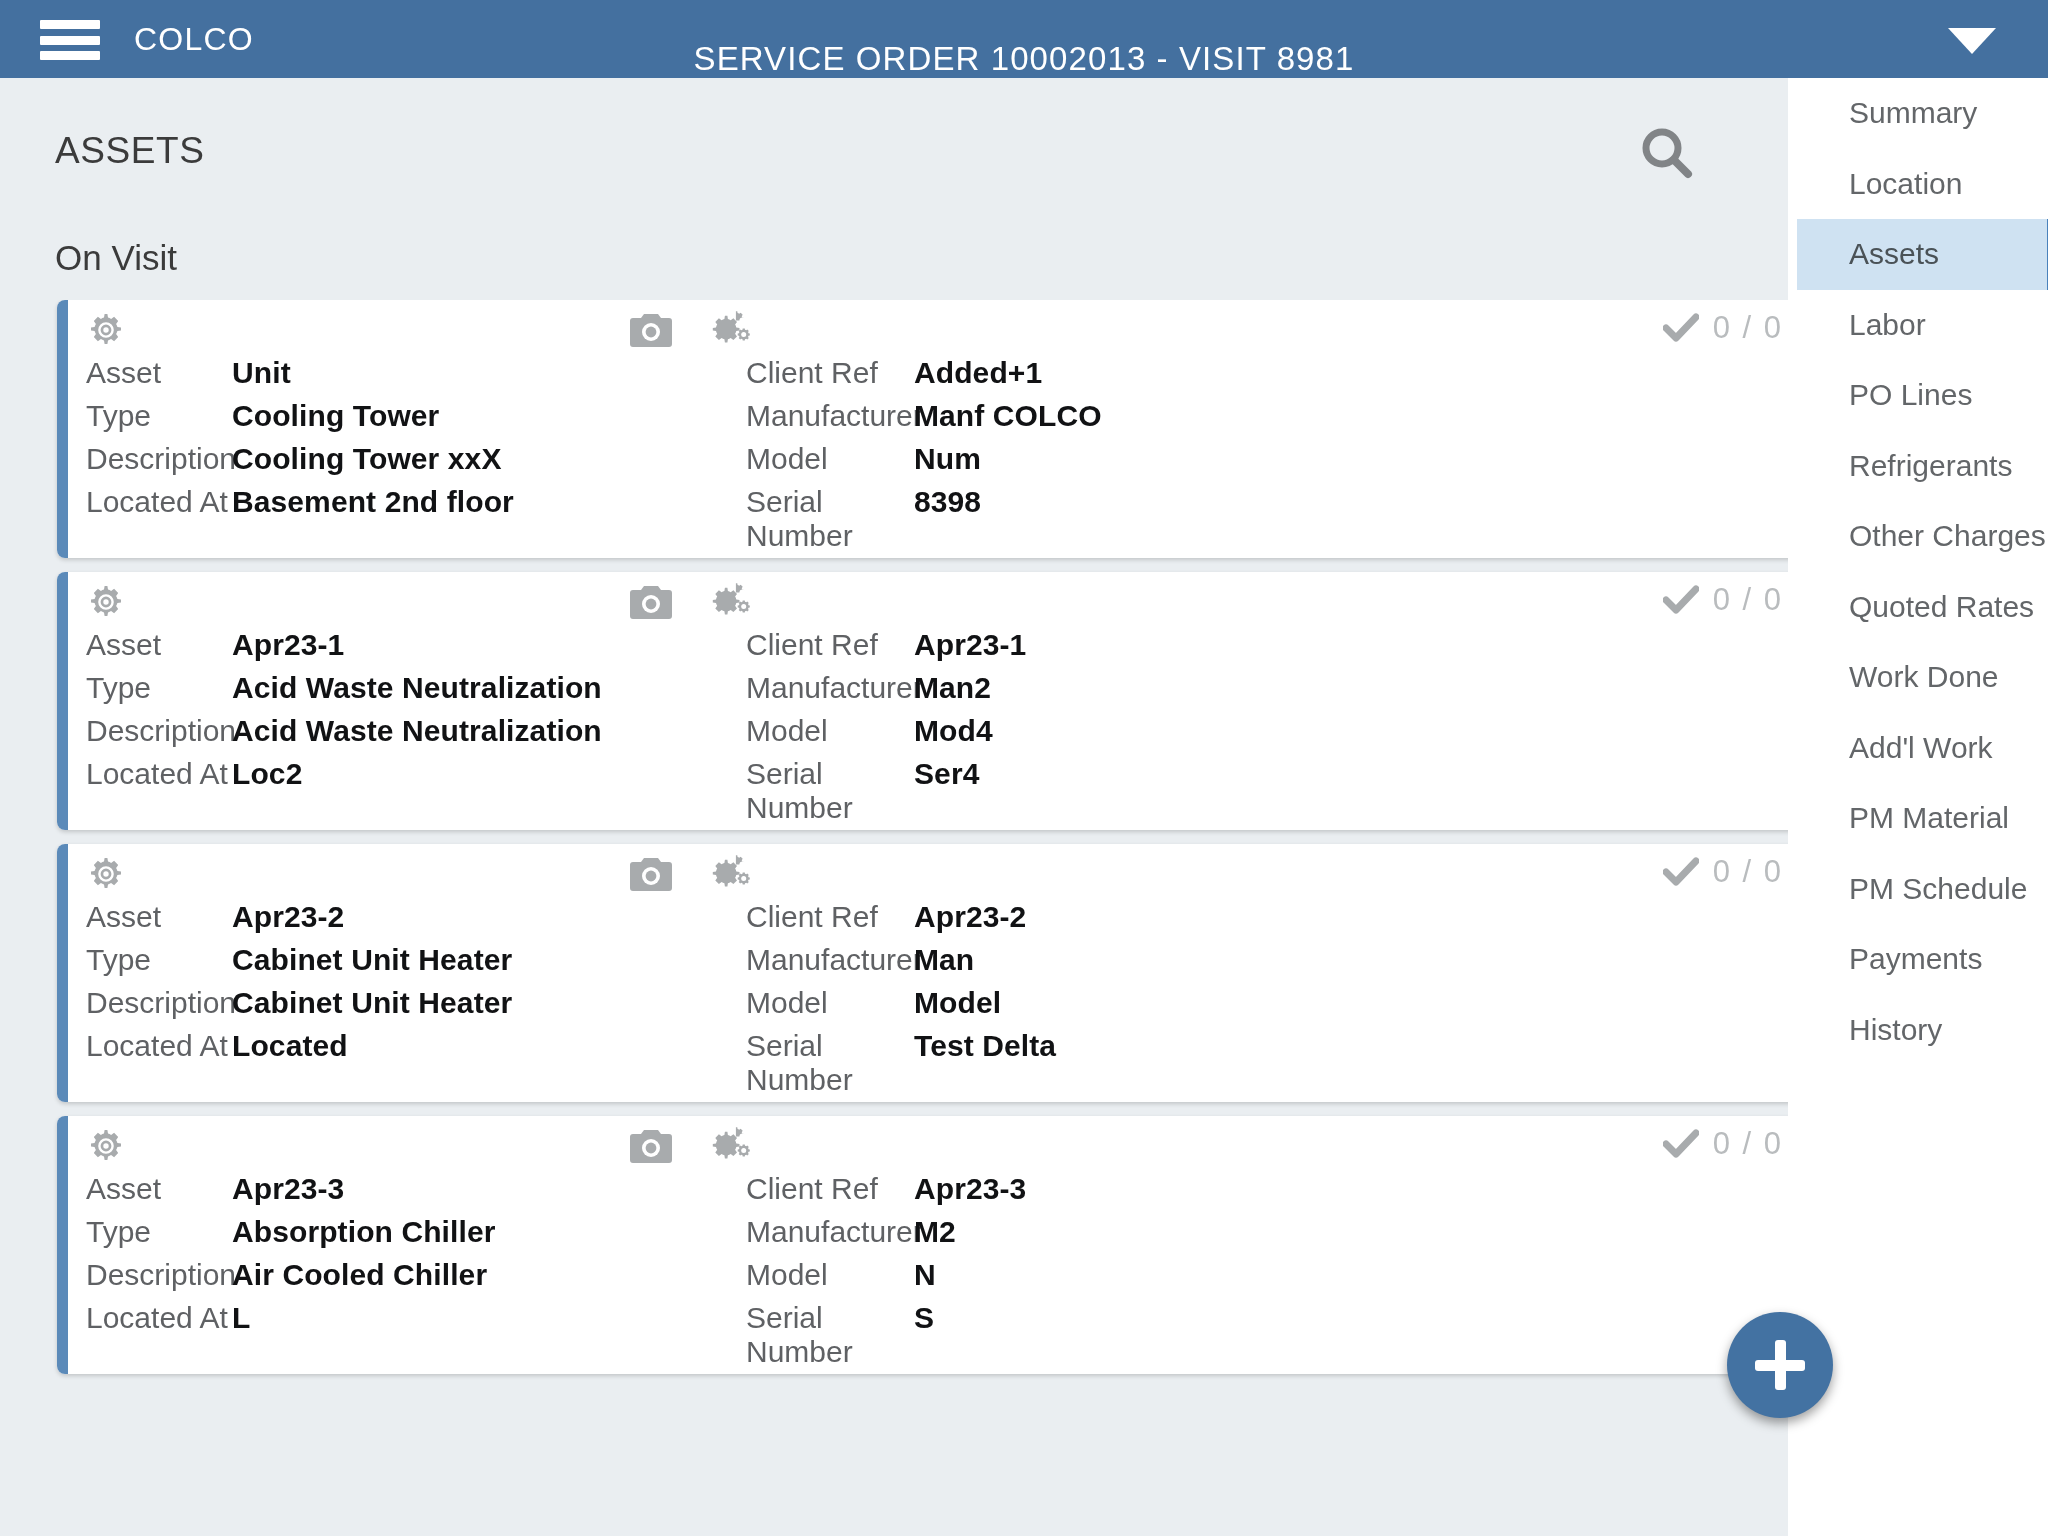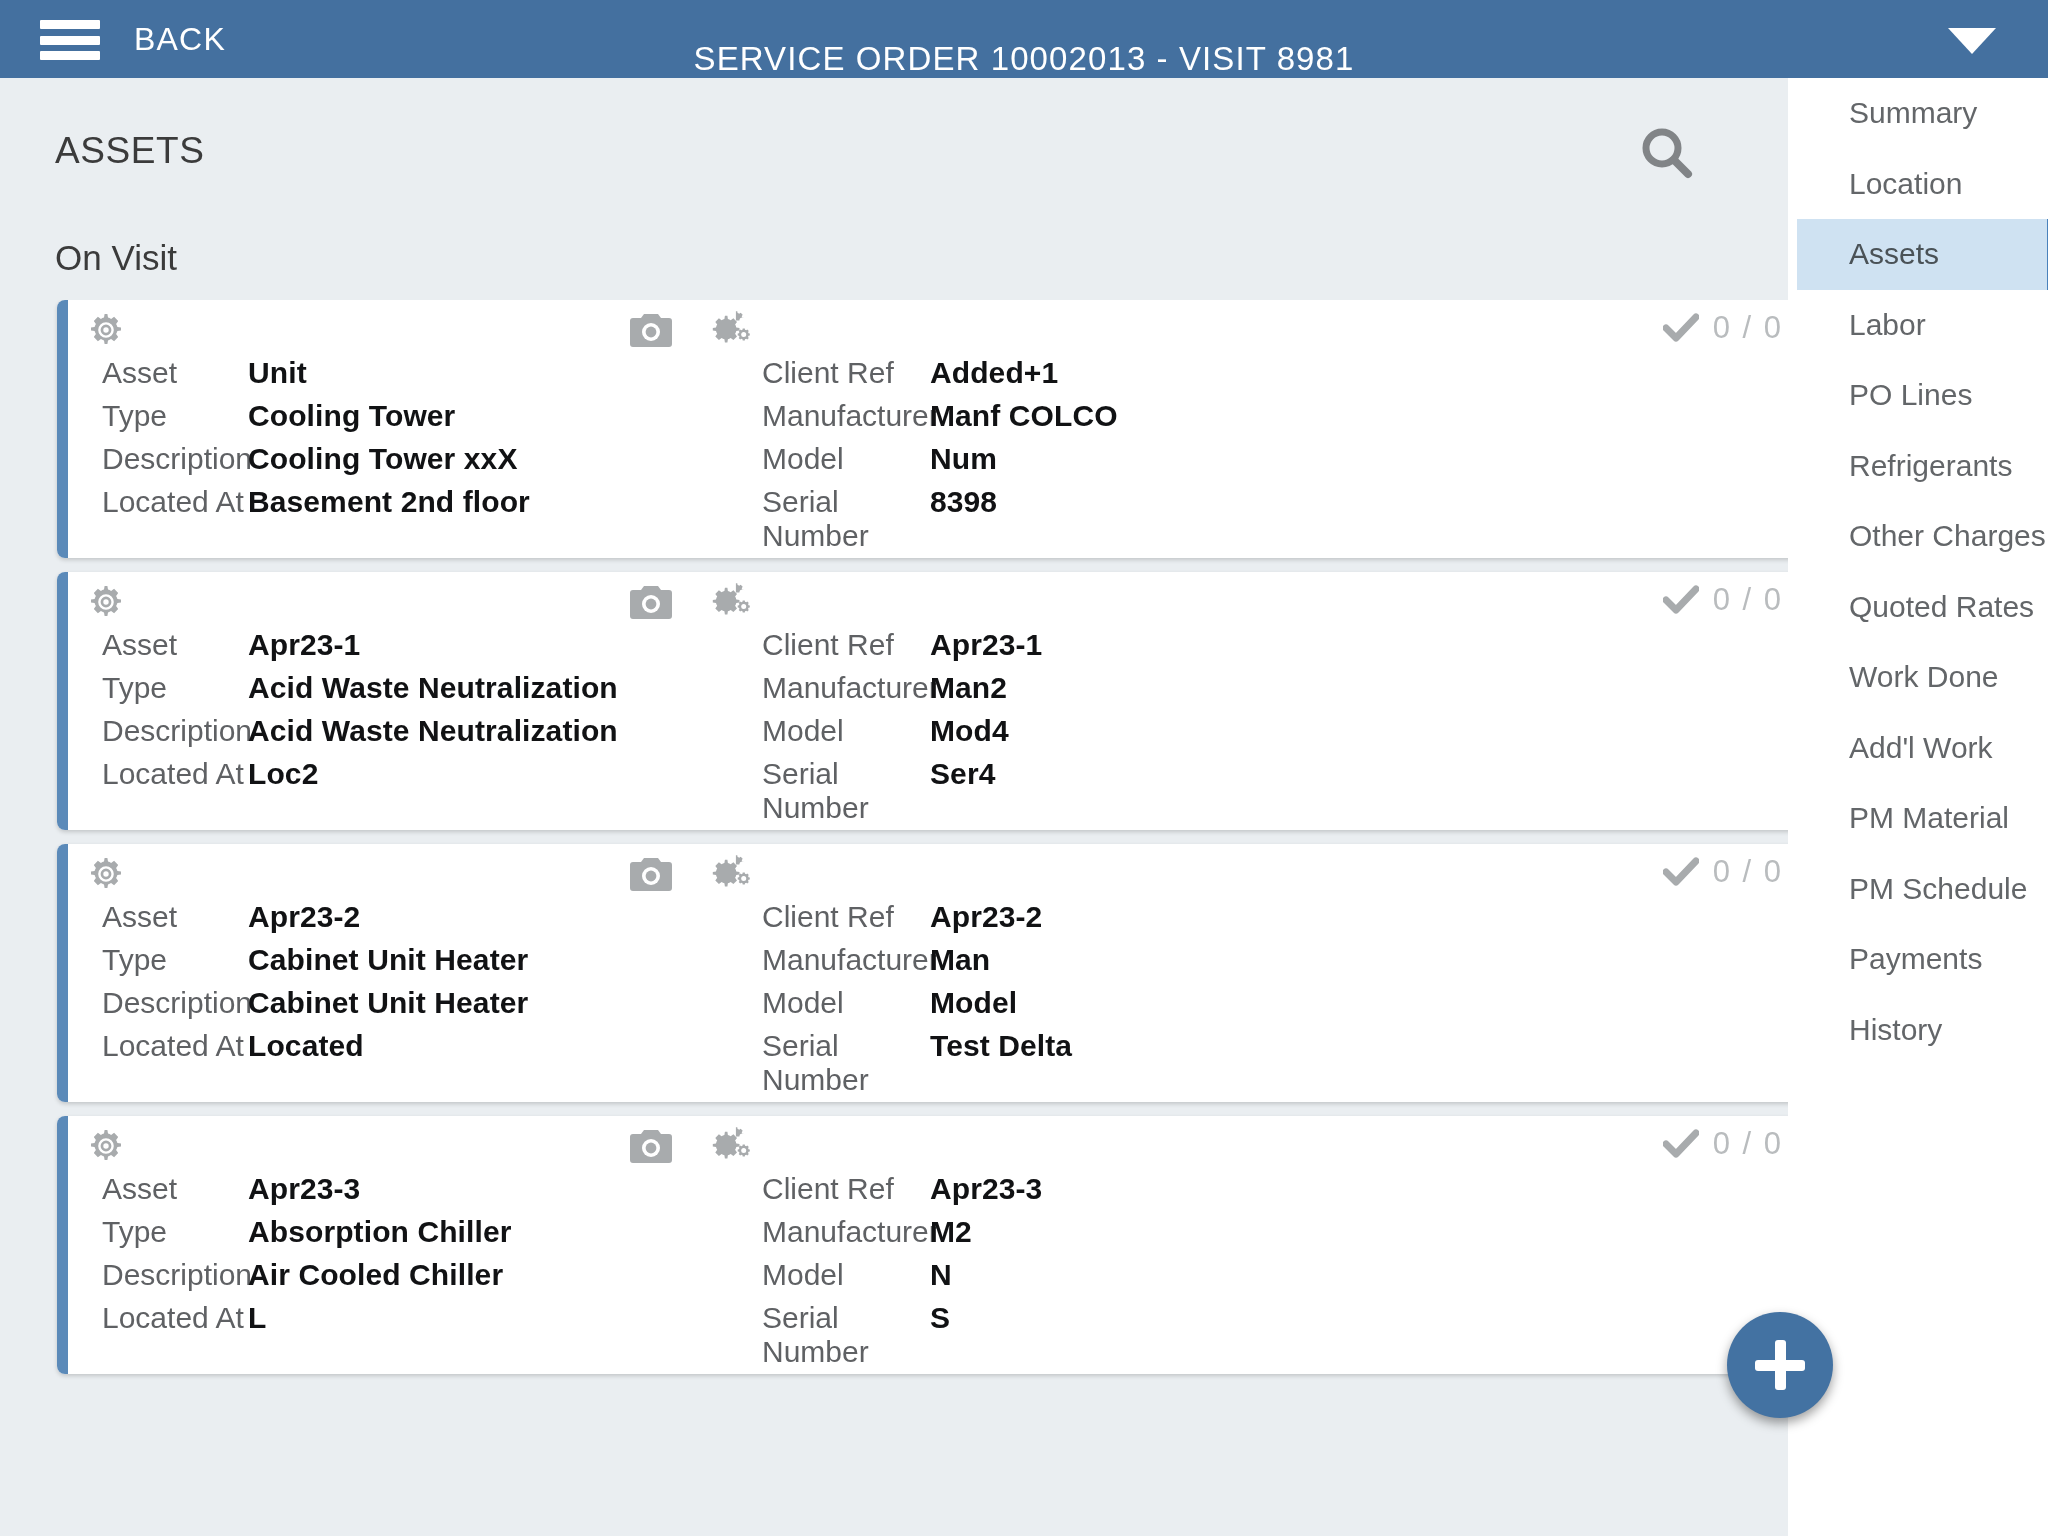--- a/index.html
+++ b/index.html
@@ -113,21 +113,21 @@
     font-size: 31px; color: #b9bcbe; letter-spacing: 2px;
     white-space: nowrap;
   }
 
   .card-body {
     position: relative;
     display: flex;
     padding: 0 0 30px 0;
   }
   .col { position: relative; }
-  .col-left  { width: 660px; margin-left: 45px; }
+  .col-left  { width: 660px; margin-left: 29px; }
   .col-right { width: 800px; margin-left: 0px; }
   .frow {
     display: flex; align-items: baseline;
     height: 43px;
   }
   .flabel {
     font-size: 30px; color: #5f6164; font-weight: 400;
     flex: 0 0 auto;
   }
   .col-left .flabel  { width: 146px; }
@@ -184,21 +184,21 @@
 </style>
 </head>
 <body>
 
 <div class="topbar">
   <div class="hamburger">
     <span></span>
     <span></span>
     <span></span>
   </div>
-  <div class="back-label">BACK</div>
+  <div class="back-label">COLCO</div>
   <div class="topbar-title">SERVICE ORDER 10002013 - VISIT 8981</div>
   <div class="caret-down"></div>
 </div>
 
 <div class="content">
 
   <div class="section-head">
     <div class="section-title">ASSETS</div>
     <div class="search-icon">
       <svg width="70" height="70" viewBox="0 0 70 70" aria-hidden="true">

